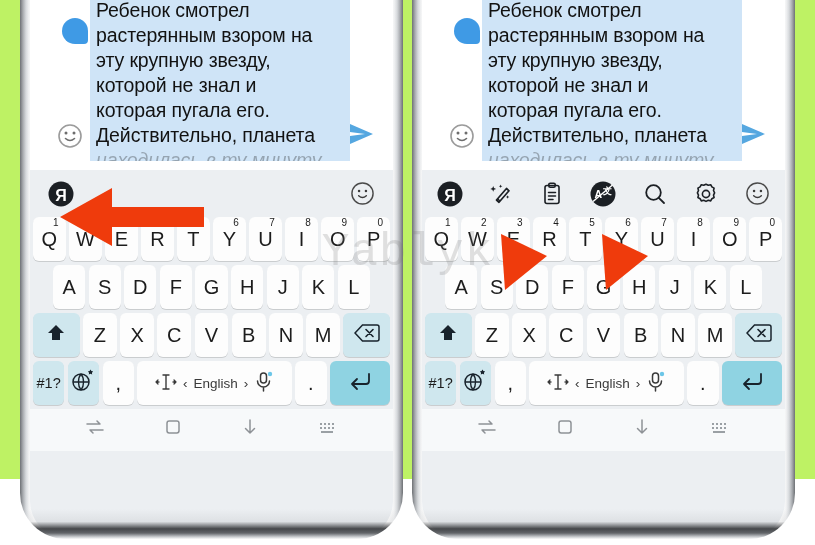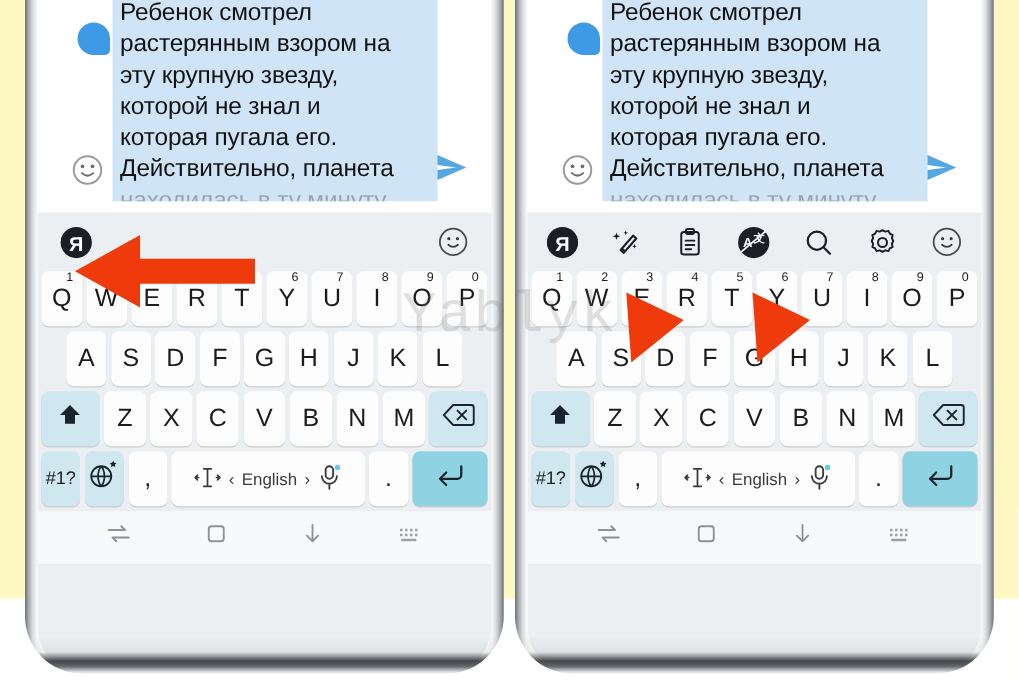--- a/index.html
+++ b/index.html
@@ -6,21 +6,21 @@
   html, body {
     width: 815px; height: 545px;
     overflow: hidden;
     background: #ffffff;
     font-family: "Liberation Sans", sans-serif;
   }
 
   .stage {
     position: relative;
     width: 815px; height: 479px;
-    background: #fef9c3;
+    background: #bef264;
     display: flex;
     justify-content: center;
     align-items: flex-start;
   }
 
   
   .phone {
     position: relative;
     width: 383px;
     height: 545px;
@@ -104,20 +104,21 @@
     padding: 4px 6px 0 6px;
     width: 260px;
     word-wrap: break-word;
     z-index: 2;
   }
   .bubble .ln { display: block; white-space: nowrap; }
   .bubble .ln.clipped {
     opacity: 0.30;
     height: 13px;
     overflow: hidden;
+    font-style: italic;
   }
   .send-btn {
     position: absolute;
     right: 14px; top: 122px;
     width: 36px; height: 36px;
     z-index: 3;
   }
 
   
   .keyboard {

